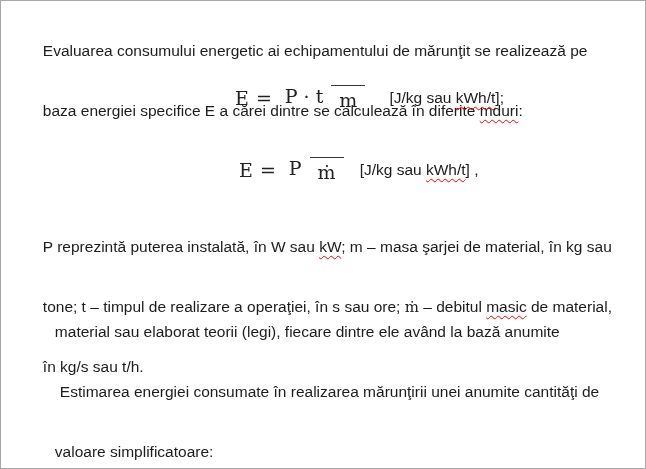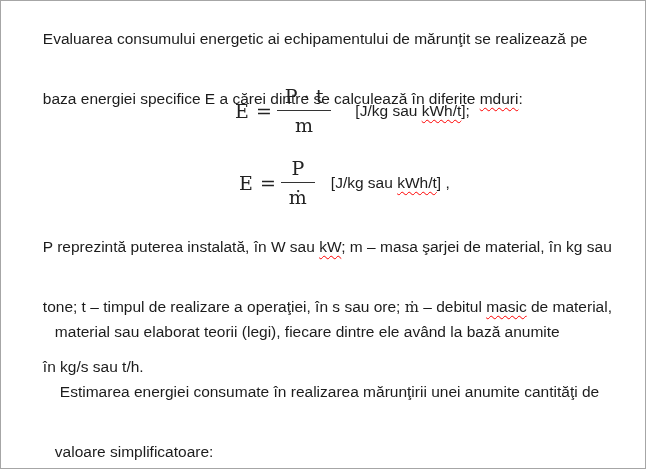--- a/index.html
+++ b/index.html
@@ -26,27 +26,27 @@
   }
   .serif-m { font-family: "DejaVu Serif", "Liberation Serif", serif; font-size: 15px; }
   .formula {
     display: flex;
     align-items: center;
     font-family: "DejaVu Serif", "Liberation Serif", serif;
     font-size: 19px;
     color: #222;
   }
   .f-eq { margin: 0 5px 0 7px; }
-  .frac { display: inline-flex; flex-direction: column; text-align: center; }
+  .frac { display: inline-flex; text-align: center; }
   .frac .num { padding: 0 8px 3px; }
   .frac .den { border-top: 1.5px solid #333; padding: 3px 8px 0; }
   .units { font-family: "Liberation Sans", sans-serif; font-size: 15.5px; white-space: pre; color:#1c1c1c; }
   #formula1 .units { margin-left: 24px; }
   #formula2 .units { margin-left: 16px; }
-  #intro    { left: 16px; top: 8px; }
+  #intro    { left: 16px; top: 20px; }
   #bullet1  { left: 16px; top: 61px; }
   #formula1 { left: 234px; top: 84px; }
   #bullet2  { left: 16px; top: 134px; }
   #formula2 { left: 238px; top: 156px; }
   #legend   { left: 16px; top: 216px; }
   #estimation { left: 28px; top: 301px; }
   #estimation .indent1 { padding-left: 5px; }
 </style>
 </head>
 <body>

